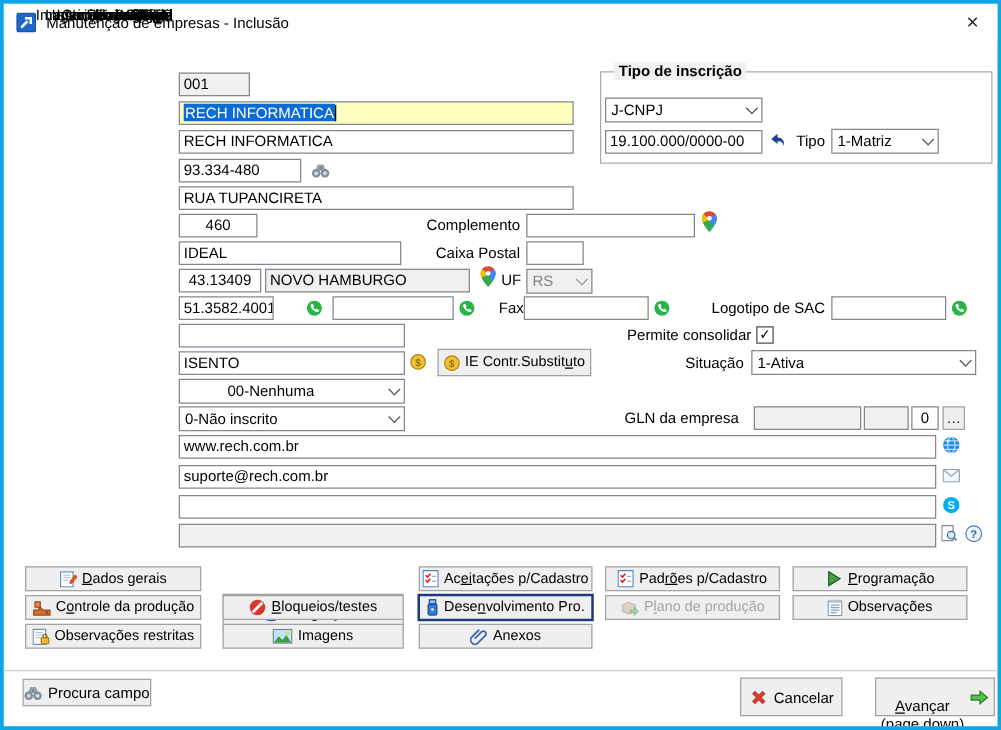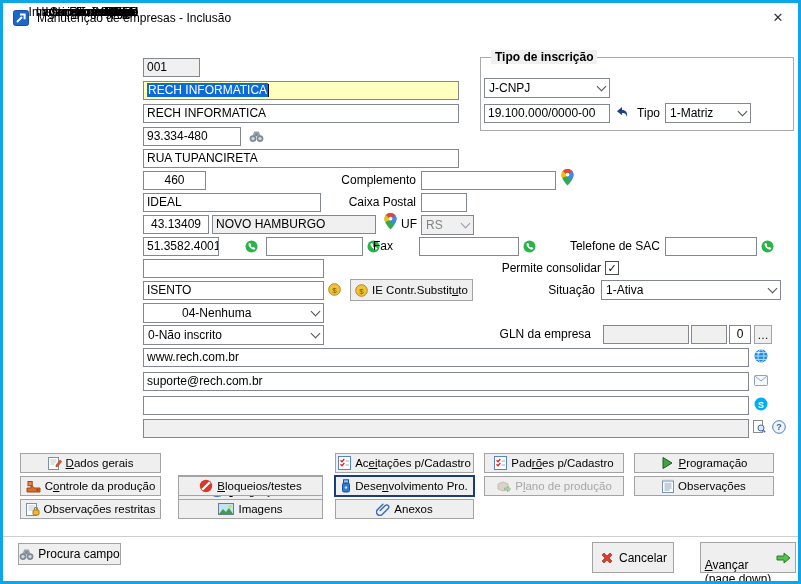--- a/index.html
+++ b/index.html
@@ -37,21 +37,21 @@
   .btn .t u{ text-decoration:underline; }
   .btn.focus{ border:2px solid #1b3c78; }
   .btn.disabled{ color:#a6a6a6; }
   .btn.disabled .ic{ opacity:.5; }
   .ic{ display:inline-flex; align-items:center; justify-content:center; flex:none; }
   .sideicon{ position:absolute; display:inline-flex; }
   .checkbox{ position:absolute; width:14px; height:14px; background:#fff; border:1px solid #4f4f4f;
              font-size:11px; line-height:12px; text-align:center; color:#000; }
   .footline{ position:absolute; left:0; top:533px; width:100%; border-top:1px solid #cfcfcf; }
   .bigbtn{ font-size:12px; }
-  .avtext{ display:flex; flex-direction:column; align-items:flex-start; line-height:14px; font-size:12px;margin-top:28px; }
+  .avtext{ display:flex; flex-direction:column; align-items:center; line-height:14px; font-size:12px;margin-top:28px; }
   .avtext u{ text-decoration:underline; }
 </style>
 </head>
 <body>
 
 <div class="window">
 
   <div class="titlebar">
     <span class="appicon">
       <svg width="16" height="16" viewBox="0 0 16 16">
@@ -161,29 +161,29 @@
         <path d="M4.1 3.2c.4-.4 1-.3 1.3.2l.6.9c.2.4.2.8-.1 1.1l-.3.3c.4.8 1.1 1.5 1.9 1.9l.3-.3c.3-.3.8-.3 1.1-.1l.9.6c.5.3.6.9.2 1.3-.5.5-1.3.7-2 .4C6 8.8 4.2 7 3.6 5.2c-.2-.7-.1-1.5.5-2z" fill="#fff"></path>
       </svg>
   </span>
   <div class="fld" style="left:263px;top:234px;width:97px"></div>
   <span class="sideicon" style="left:364px;top:237px">
     <svg width="13" height="13" viewBox="0 0 13 13">
         <circle cx="6.5" cy="6.5" r="6" fill="#28b446"></circle>
         <path d="M4.1 3.2c.4-.4 1-.3 1.3.2l.6.9c.2.4.2.8-.1 1.1l-.3.3c.4.8 1.1 1.5 1.9 1.9l.3-.3c.3-.3.8-.3 1.1-.1l.9.6c.5.3.6.9.2 1.3-.5.5-1.3.7-2 .4C6 8.8 4.2 7 3.6 5.2c-.2-.7-.1-1.5.5-2z" fill="#fff"></path>
       </svg>
   </span>
-  <div class="lbl" style="left:350px;top:234px;width:40px">Fax</div>
+  <div class="lbl" style="left:376px;top:234px;width:40px">Fax</div>
   <div class="fld" style="left:416px;top:234px;width:100px"></div>
   <span class="sideicon" style="left:520px;top:237px">
     <svg width="13" height="13" viewBox="0 0 13 13">
         <circle cx="6.5" cy="6.5" r="6" fill="#28b446"></circle>
         <path d="M4.1 3.2c.4-.4 1-.3 1.3.2l.6.9c.2.4.2.8-.1 1.1l-.3.3c.4.8 1.1 1.5 1.9 1.9l.3-.3c.3-.3.8-.3 1.1-.1l.9.6c.5.3.6.9.2 1.3-.5.5-1.3.7-2 .4C6 8.8 4.2 7 3.6 5.2c-.2-.7-.1-1.5.5-2z" fill="#fff"></path>
       </svg>
   </span>
-  <div class="lbl" style="left:540px;top:234px;width:117px">Telefone de SAC</div>
+  <div class="lbl" style="left:540px;top:234px;width:117px">Logotipo de SAC</div>
   <div class="fld" style="left:662px;top:234px;width:92px"></div>
   <span class="sideicon" style="left:758px;top:237px">
     <svg width="13" height="13" viewBox="0 0 13 13">
         <circle cx="6.5" cy="6.5" r="6" fill="#28b446"></circle>
         <path d="M4.1 3.2c.4-.4 1-.3 1.3.2l.6.9c.2.4.2.8-.1 1.1l-.3.3c.4.8 1.1 1.5 1.9 1.9l.3-.3c.3-.3.8-.3 1.1-.1l.9.6c.5.3.6.9.2 1.3-.5.5-1.3.7-2 .4C6 8.8 4.2 7 3.6 5.2c-.2-.7-.1-1.5.5-2z" fill="#fff"></path>
       </svg>
   </span>
 
   <div class="fld" style="left:140px;top:256px;width:181px"></div>
   <div class="lbl" style="left:480px;top:256px;width:118px">Permite consolidar</div>
@@ -205,21 +205,21 @@
       </span>
     <span class="t"><span>IE Contr.Substit</span><u>u</u><span>to</span></span>
   </div>
   <div class="lbl" style="left:500px;top:278px;width:92px">Situação</div>
   <div class="dd" style="left:598px;top:277px;width:180px">
       <span class="val">1-Ativa</span>
       <span class="chev"></span>
     </div>
 
   <div class="dd" style="left:140px;top:300px;width:181px">
-      <span class="val indent">04-Nenhuma</span>
+      <span class="val indent">00-Nenhuma</span>
       <span class="chev"></span>
     </div>
 
   <div class="dd" style="left:140px;top:322px;width:181px">
       <span class="val">0-Não inscrito</span>
       <span class="chev"></span>
     </div>
   <div class="lbl" style="left:470px;top:322px;width:118px">GLN da empresa</div>
   <div class="fld ro" style="left:600px;top:322px;width:86px"></div>
   <div class="fld ro" style="left:688px;top:322px;width:36px"></div>

